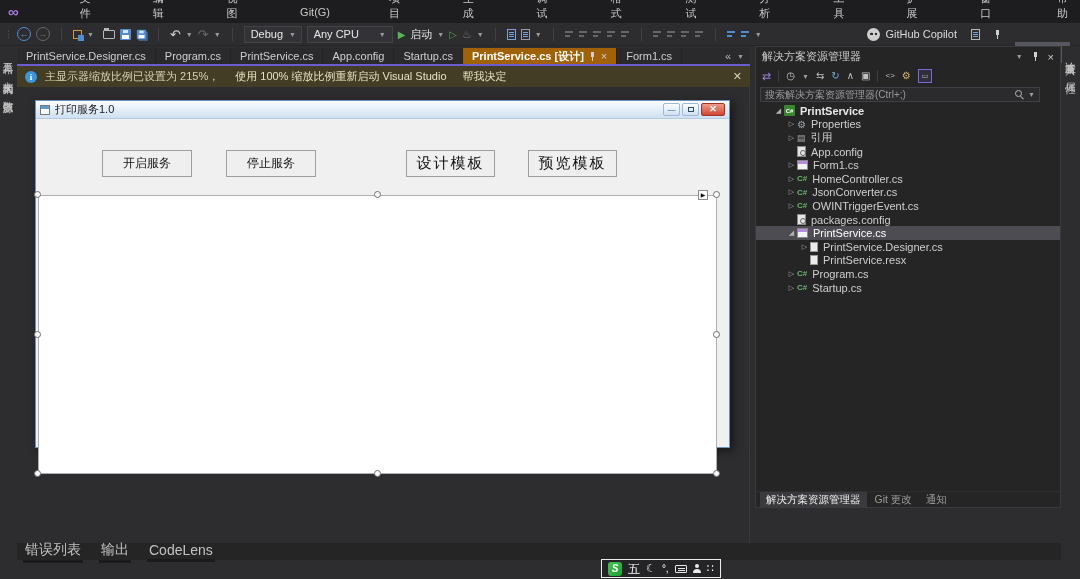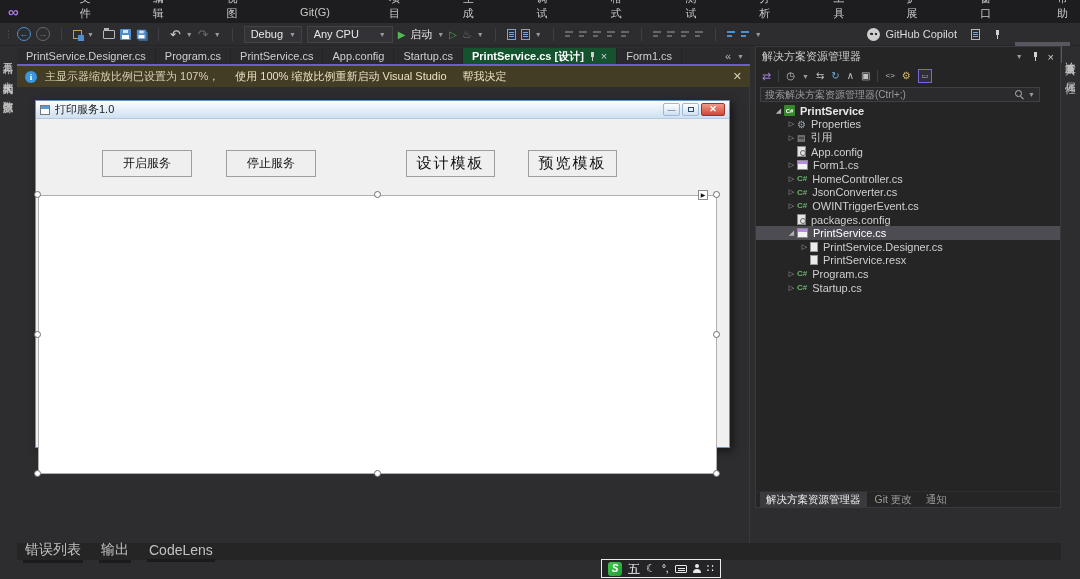--- a/index.html
+++ b/index.html
@@ -50,21 +50,21 @@
 
   
   .vstrip { position:absolute; top:46px; width:17px; height:514px; background:#2d2d30; display:flex; flex-direction:column; align-items:center; gap:16px; padding-top:8px; }
   #leftstrip { left:0; }
   #rightstrip { left:1062px; width:18px; }
   .vtab { writing-mode:vertical-rl; font-size:10.5px; color:#c8c8c8; letter-spacing:1px; }
 
   
   #tabbar { position:absolute; left:17px; top:48px; width:733px; height:16px; background:#2a2a2c; display:flex; align-items:stretch; }
   .dtab { display:flex; align-items:center; gap:5px; padding:0 9px; color:#cfcfcf; font-size:11px; border-right:1px solid #242426; }
-  .dtab.active { background:#14532d; color:#fff; font-weight:bold; }
+  .dtab.active { background:#a16207; color:#fff; font-weight:bold; }
   .pinico { width:7px; height:9px; position:relative; display:inline-block; }
   .pinico::before { content:""; position:absolute; left:2px; top:0; width:3px; height:5px; background:#cfcfcf; }
   .pinico::after { content:""; position:absolute; left:3px; top:5px; width:1px; height:4px; background:#cfcfcf; }
   .tclose { color:#cfcfcf; font-weight:normal; font-size:11px; }
   .tab-overflow { margin-left:auto; display:flex; align-items:center; gap:6px; padding-right:6px; color:#b8b8b8; }
   #tabline { position:absolute; left:17px; top:64px; width:733px; height:2px; background:#6d5bd0; }
 
   
   #infobar { position:absolute; left:17px; top:66px; width:733px; height:21px; background:#433d26; display:flex; align-items:center; padding:0 8px; gap:8px; }
   .infoico { width:12px; height:12px; border-radius:50%; background:#3a96dd; color:#fff; font-size:9px; font-weight:bold; display:flex; align-items:center; justify-content:center; font-family:"Liberation Serif", serif; }
@@ -284,21 +284,21 @@
       </span>
     <span class="tab-overflow">
       <span>«</span>
       <span class="caret">▼</span>
     </span>
   </div>
   <div id="tabline"></div>
 
   <div id="infobar">
     <span class="infoico">i</span>
-    <span class="infotxt">主显示器缩放比例已设置为 107%，</span>
+    <span class="infotxt">主显示器缩放比例已设置为 215%，</span>
     <span class="infolink">使用 100% 缩放比例重新启动 Visual Studio</span>
     <span class="infolink">帮我决定</span>
     <span class="infoclose">✕</span>
   </div>
 
   <div id="canvas">
     <div id="formwin">
       <div id="formtitle">
         <span class="fico"></span>
         <span class="ftitle">打印服务1.0</span>

